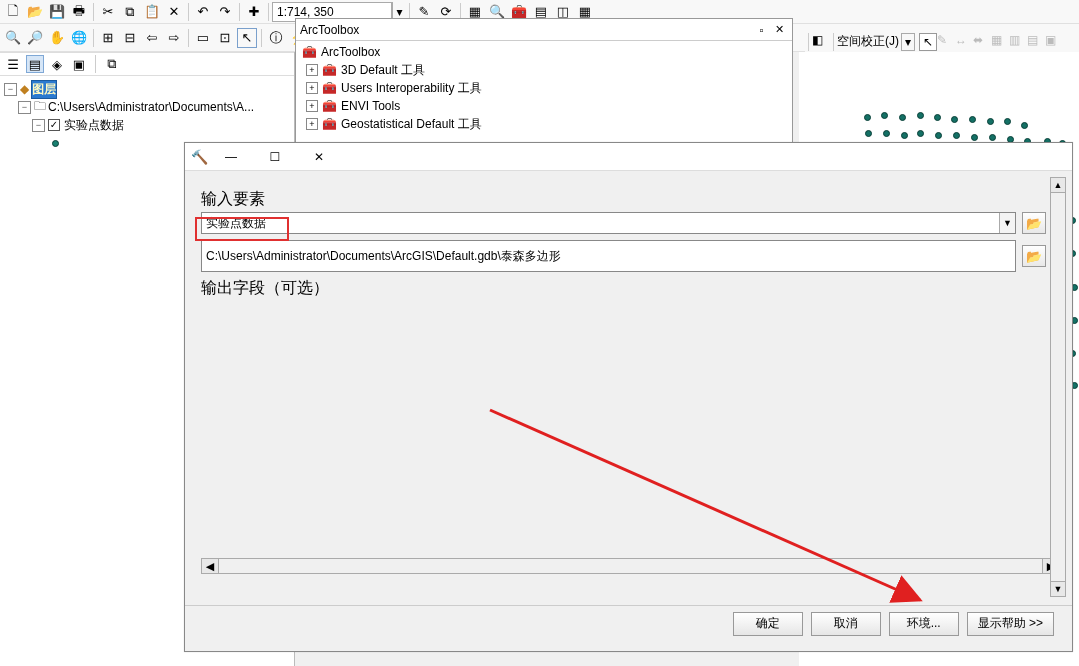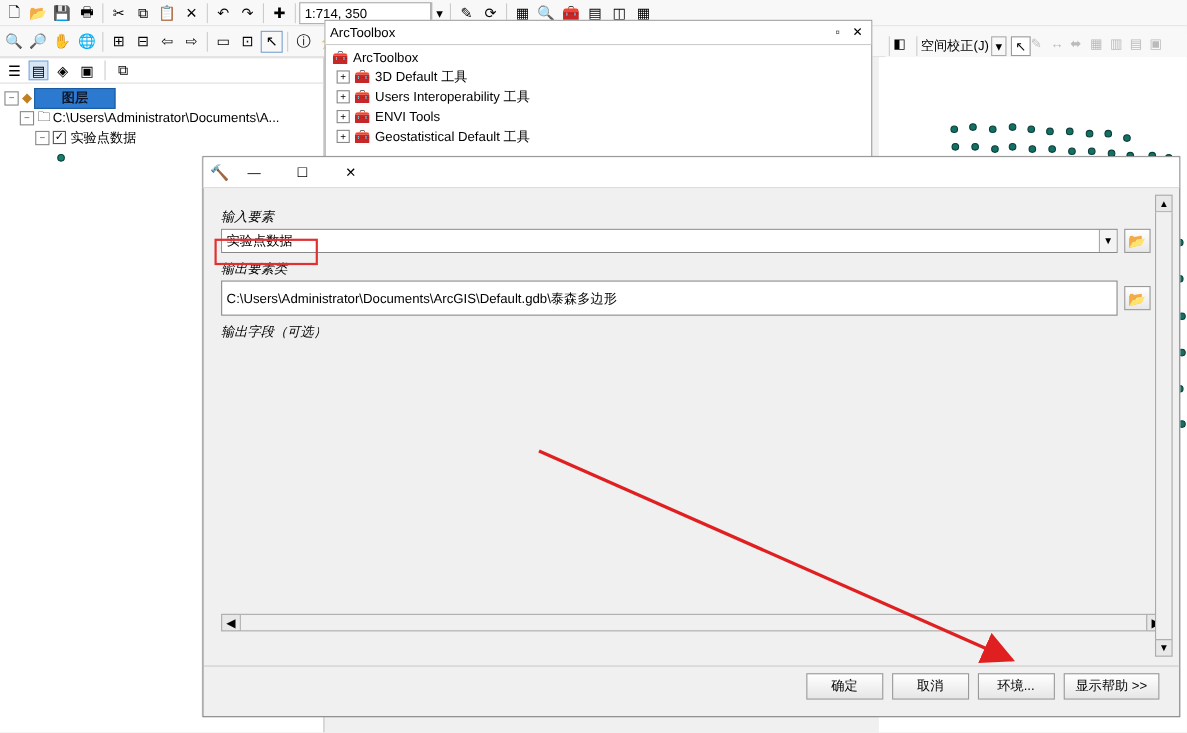--- a/index.html
+++ b/index.html
@@ -19,21 +19,21 @@
 
 
 .toc-panel { position: absolute; left: 0; top: 52px; width: 295px; height: 614px; background: #fff; border-right: 1px solid #bbb; }
 .toc-title { padding: 2px 4px; font-size: 12px; }
 .toc-toolbar { display: flex; padding: 2px 4px; gap: 4px; border-bottom: 1px solid #ddd; border-top:1px solid #ddd; height:24px; align-items:center;}
 .toc-toolbar .ticon { width: 18px; height: 18px; display:inline-flex; align-items:center; justify-content:center; cursor:pointer; font-size:13px;}
 .toc-toolbar .ticon.sel { border:1px solid #7fa8d6; background:#d6e6f7;}
 .toc-tree { padding: 4px; }
 .tree-row { display: flex; align-items: center; height: 18px; }
 .expander { width: 13px; height: 13px; border:1px solid #888; display:inline-flex; align-items:center; justify-content:center; font-size:9px; line-height:1; margin-right:3px; cursor:pointer; color:#555;}
-.layers-badge { background:#2b7ad0; color:#0f172a; padding:0 24px; border:1px solid #1a5aa0; font-weight:bold;}
+.layers-badge { background:#2b7ad0; color:#fef9c3; padding:0 0; border:1px solid #1a5aa0; font-weight:bold;}
 .indent1 { padding-left: 14px; }
 .indent2 { padding-left: 28px; }
 .indent3 { padding-left: 42px; }
 .tree-check { width:12px; height:12px; border:1px solid #555; margin-right:4px; display:inline-flex; align-items:center; justify-content:center; font-size:10px; line-height:1;}
 .point-sym { width:7px; height:7px; background:#178070; border-radius:50%; margin-left:6px; border:1px solid #0a4038;}
 
 
 .toolbox-panel { position: absolute; left: 295px; top: 18px; width: 498px; height: 130px; background: #fff; border: 1px solid #999; }
 .toolbox-titlebar { height: 22px; display:flex; align-items:center; padding:0 4px; border-bottom:1px solid #ccc; background:#fff;}
 .toolbox-titlebar .title { flex:1; font-size:12px;}
@@ -53,21 +53,21 @@
 .spatial-tb { position:absolute; top:30px; left:805px; height:24px; display:flex; align-items:center; background:#f8f8f8; border-bottom:1px solid #e0e0e0; width:274px;}
 .spatial-tb .tb-icon { width:18px; height:18px;}
 
 
 .dialog { position: absolute; left: 184px; top: 142px; width: 889px; height: 510px; background: #f0f0f0; border: 1px solid #888; box-shadow: 0 0 1px rgba(0,0,0,0.2); }
 .dlg-titlebar { height: 28px; display:flex; align-items:center; background:#fff; border-bottom: 1px solid #ddd; padding-left:6px;}
 .dlg-titlebar .hicon { width:18px; font-size:14px; color:#555;}
 .dlg-titlebar .title { flex:1; font-size:13px;}
 .dlg-titlebar .wbtn { width:44px; height:26px; display:inline-flex; align-items:center; justify-content:center; cursor:pointer; font-size:12px;}
 .dlg-body { position:relative; padding: 16px 26px 0 16px; height: 434px; }
-.field-label { font-size:12px; margin-top:2px; margin-bottom:2px;font-style:italic; }
+.field-label { font-size:16px; margin-top:2px; margin-bottom:2px; }
 .field-row { display:flex; align-items:center; gap:6px; margin-bottom:6px;}
 .input-combo { flex:1; height:22px; border:1px solid #888; background:#fff; display:flex; align-items:center;}
 .input-combo input { flex:1; border:none; outline:none; padding:0 4px; font-family:inherit; font-size:12px; height:20px;}
 .input-combo .dd { width:16px; height:100%; border-left:1px solid #aaa; display:flex; align-items:center; justify-content:center; cursor:pointer; background:#f4f4f4; font-size:9px;}
 .browse-btn { width:24px; height:22px; border:1px solid #999; background:linear-gradient(#fff,#e8e8e8); cursor:pointer; display:inline-flex; align-items:center; justify-content:center; font-size:13px;}
 .input-text { flex:1; height:32px; border:1px solid #888; background:#fff; padding:0 4px; font-family:inherit; font-size:12px;}
 .select-box { width: calc(100% - 10px); height:22px; border:1px solid #888; background:#fff; font-family:inherit; font-size:12px; padding:0 4px;}
 .highlight-box { position:absolute; left: 10px; top: 46px; width: 94px; height: 24px; border: 2px solid #e03030; pointer-events:none;}
 .scroll-region { position:absolute; bottom:30px; left:16px; right:12px; height:18px; display:flex; align-items:center;}
 .scroll-region .sbtn { width:18px; height:16px; border:1px solid #aaa; background:#e8e8e8; font-size:11px; display:inline-flex; align-items:center; justify-content:center; cursor:pointer;}
@@ -257,21 +257,20 @@
   </div>
   <div class="dlg-body">
     <div class="field-label">输入要素</div>
     <div class="field-row">
       <div class="input-combo">
         <input type="text" value="实验点数据" style="">
         <span class="dd">▼</span>
       </div>
       <span class="browse-btn">📂</span>
     </div>
-    <div class="field-label">输出要素类</div>
     <div class="field-row">
       <input class="input-text" type="text" value="C:\Users\Administrator\Documents\ArcGIS\Default.gdb\泰森多边形" style="">
       <span class="browse-btn">📂</span>
     </div>
     <div class="field-label">输出字段（可选）</div>
 
     <div class="highlight-box"></div>
 
     <div class="scroll-region">
       <span class="sbtn">◀</span>

